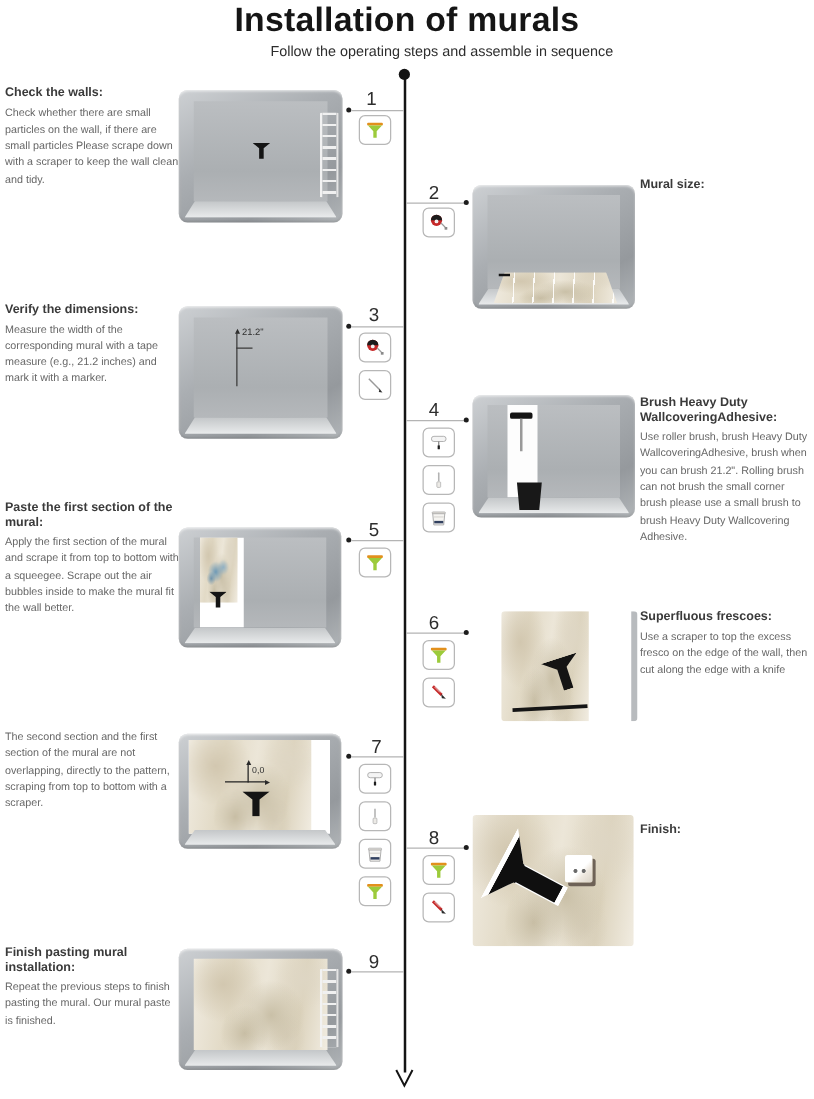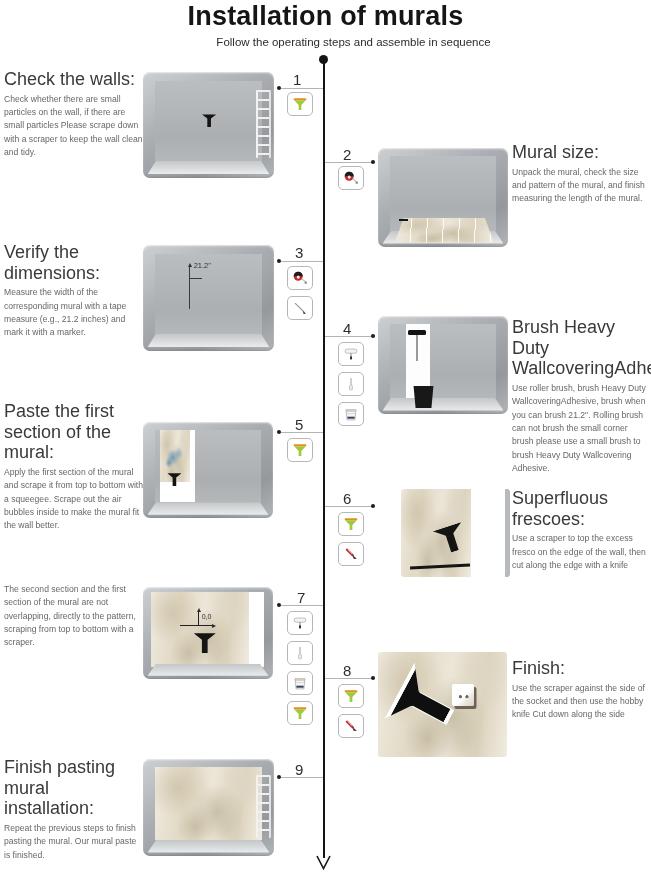--- a/index.html
+++ b/index.html
@@ -12,21 +12,21 @@
   .subtitle{position:absolute;top:36px;left:0;width:100%;text-align:center;
             font-size:11.5px;color:#2d2d2d;padding-left:28px;}
 
   
   .timeline{position:absolute;left:323px;top:59px;width:1.6px;height:799px;background:#141414;}
   .tl-dot{position:absolute;left:319px;top:55px;width:9px;height:9px;border-radius:50%;background:#141414;}
   .tl-arrow{position:absolute;left:315px;top:854px;}
 
   
   .step-text{position:absolute;}
-  .step-title{font-size:18px;color:#3a3a3a;font-weight:400;margin:0 0 3px;line-height:1.15;}
+  .step-title{font-size:10px;color:#3a3a3a;font-weight:700;margin:0 0 3px;line-height:1.15;}
   .step-body{font-size:8.6px;color:#676767;margin:0;line-height:1.55;}
 
   
   .num{position:absolute;font-size:15px;color:#2e2e2e;}
   .conn{position:absolute;height:1px;background:#b4b4b4;}
   .conn-dot{position:absolute;width:4px;height:4px;border-radius:50%;background:#1d1d1d;}
   .tools{position:absolute;display:flex;flex-direction:column;}
   .tool{width:26px;height:24px;border:1px solid #b7b7b7;border-radius:5px;background:#fff;
         display:flex;align-items:center;justify-content:center;margin-bottom:6px;box-sizing:border-box;}
 
@@ -125,21 +125,20 @@
     <div class="room" style="left:378px;top:148px;width:130px;height:99px;">
       <div class="wall"></div>
       <div class="floor"></div>
       <div class="mural" style="position:absolute;left:13%;right:11%;bottom:4.5%;height:25%;clip-path:polygon(9% 0,91% 0,100% 100%,0 100%);">
         <div class="panel-lines"></div>
       </div>
       <div style="position:absolute;left:16%;bottom:26%;width:7%;height:2px;background:#151515;"></div>
     </div>
     <div class="step-text" style="left:512px;top:142px;width:136px;">
       <h2 class="step-title">Mural size:</h2>
-      <p class="step-body">Unpack the mural, check the size and pattern of the mural, and finish measuring the length of the mural.</p>
     </div>
     <div class="conn" style="left:325px;top:162px;width:48px;"></div>
     <div class="conn-dot" style="left:371px;top:160px;"></div>
     <div class="num" style="left:343px;top:146px;">2</div>
     <div class="tools" style="left:338px;top:166px;">
       <div class="tool">
         <svg width="18" height="18" viewBox="0 0 20 20">
             <circle cx="8" cy="8" r="5" fill="#c62828"></circle>
             <path d="M3,8 A5,5 0 0 1 13,8 Z" fill="#1c1c1c"></path>
             <circle cx="8" cy="9" r="1.7" fill="#f2f2f2"></circle>
@@ -339,21 +338,20 @@
 
   <section>
     <div class="flat mural" style="left:378px;top:652px;width:129px;height:105px;">
       <div class="sqg-o" style="left:12%;top:22%;width:64px;height:58px;transform:rotate(-62deg);">
         <div class="sqg-i"></div>
       </div>
       <div class="socket" style="left:57%;top:30%;width:22px;height:22px;"></div>
     </div>
     <div class="step-text" style="left:512px;top:658px;width:136px;">
       <h2 class="step-title">Finish:</h2>
-      <p class="step-body">Use the scraper against the side of the socket and then use the hobby knife Cut down along the side</p>
     </div>
     <div class="conn" style="left:325px;top:678px;width:48px;"></div>
     <div class="conn-dot" style="left:371px;top:676px;"></div>
     <div class="num" style="left:343px;top:662px;">8</div>
     <div class="tools" style="left:338px;top:684px;">
       <div class="tool">
         <svg width="18" height="18" viewBox="0 0 20 20">
             <rect x="3" y="3.6" width="14" height="2.4" rx="0.9" fill="#e2901c"></rect>
             <polygon points="3.8,6 16.2,6 11.5,11 11.5,16.8 8.5,16.8 8.5,11" fill="#9ccb3b"></polygon>
           </svg>

